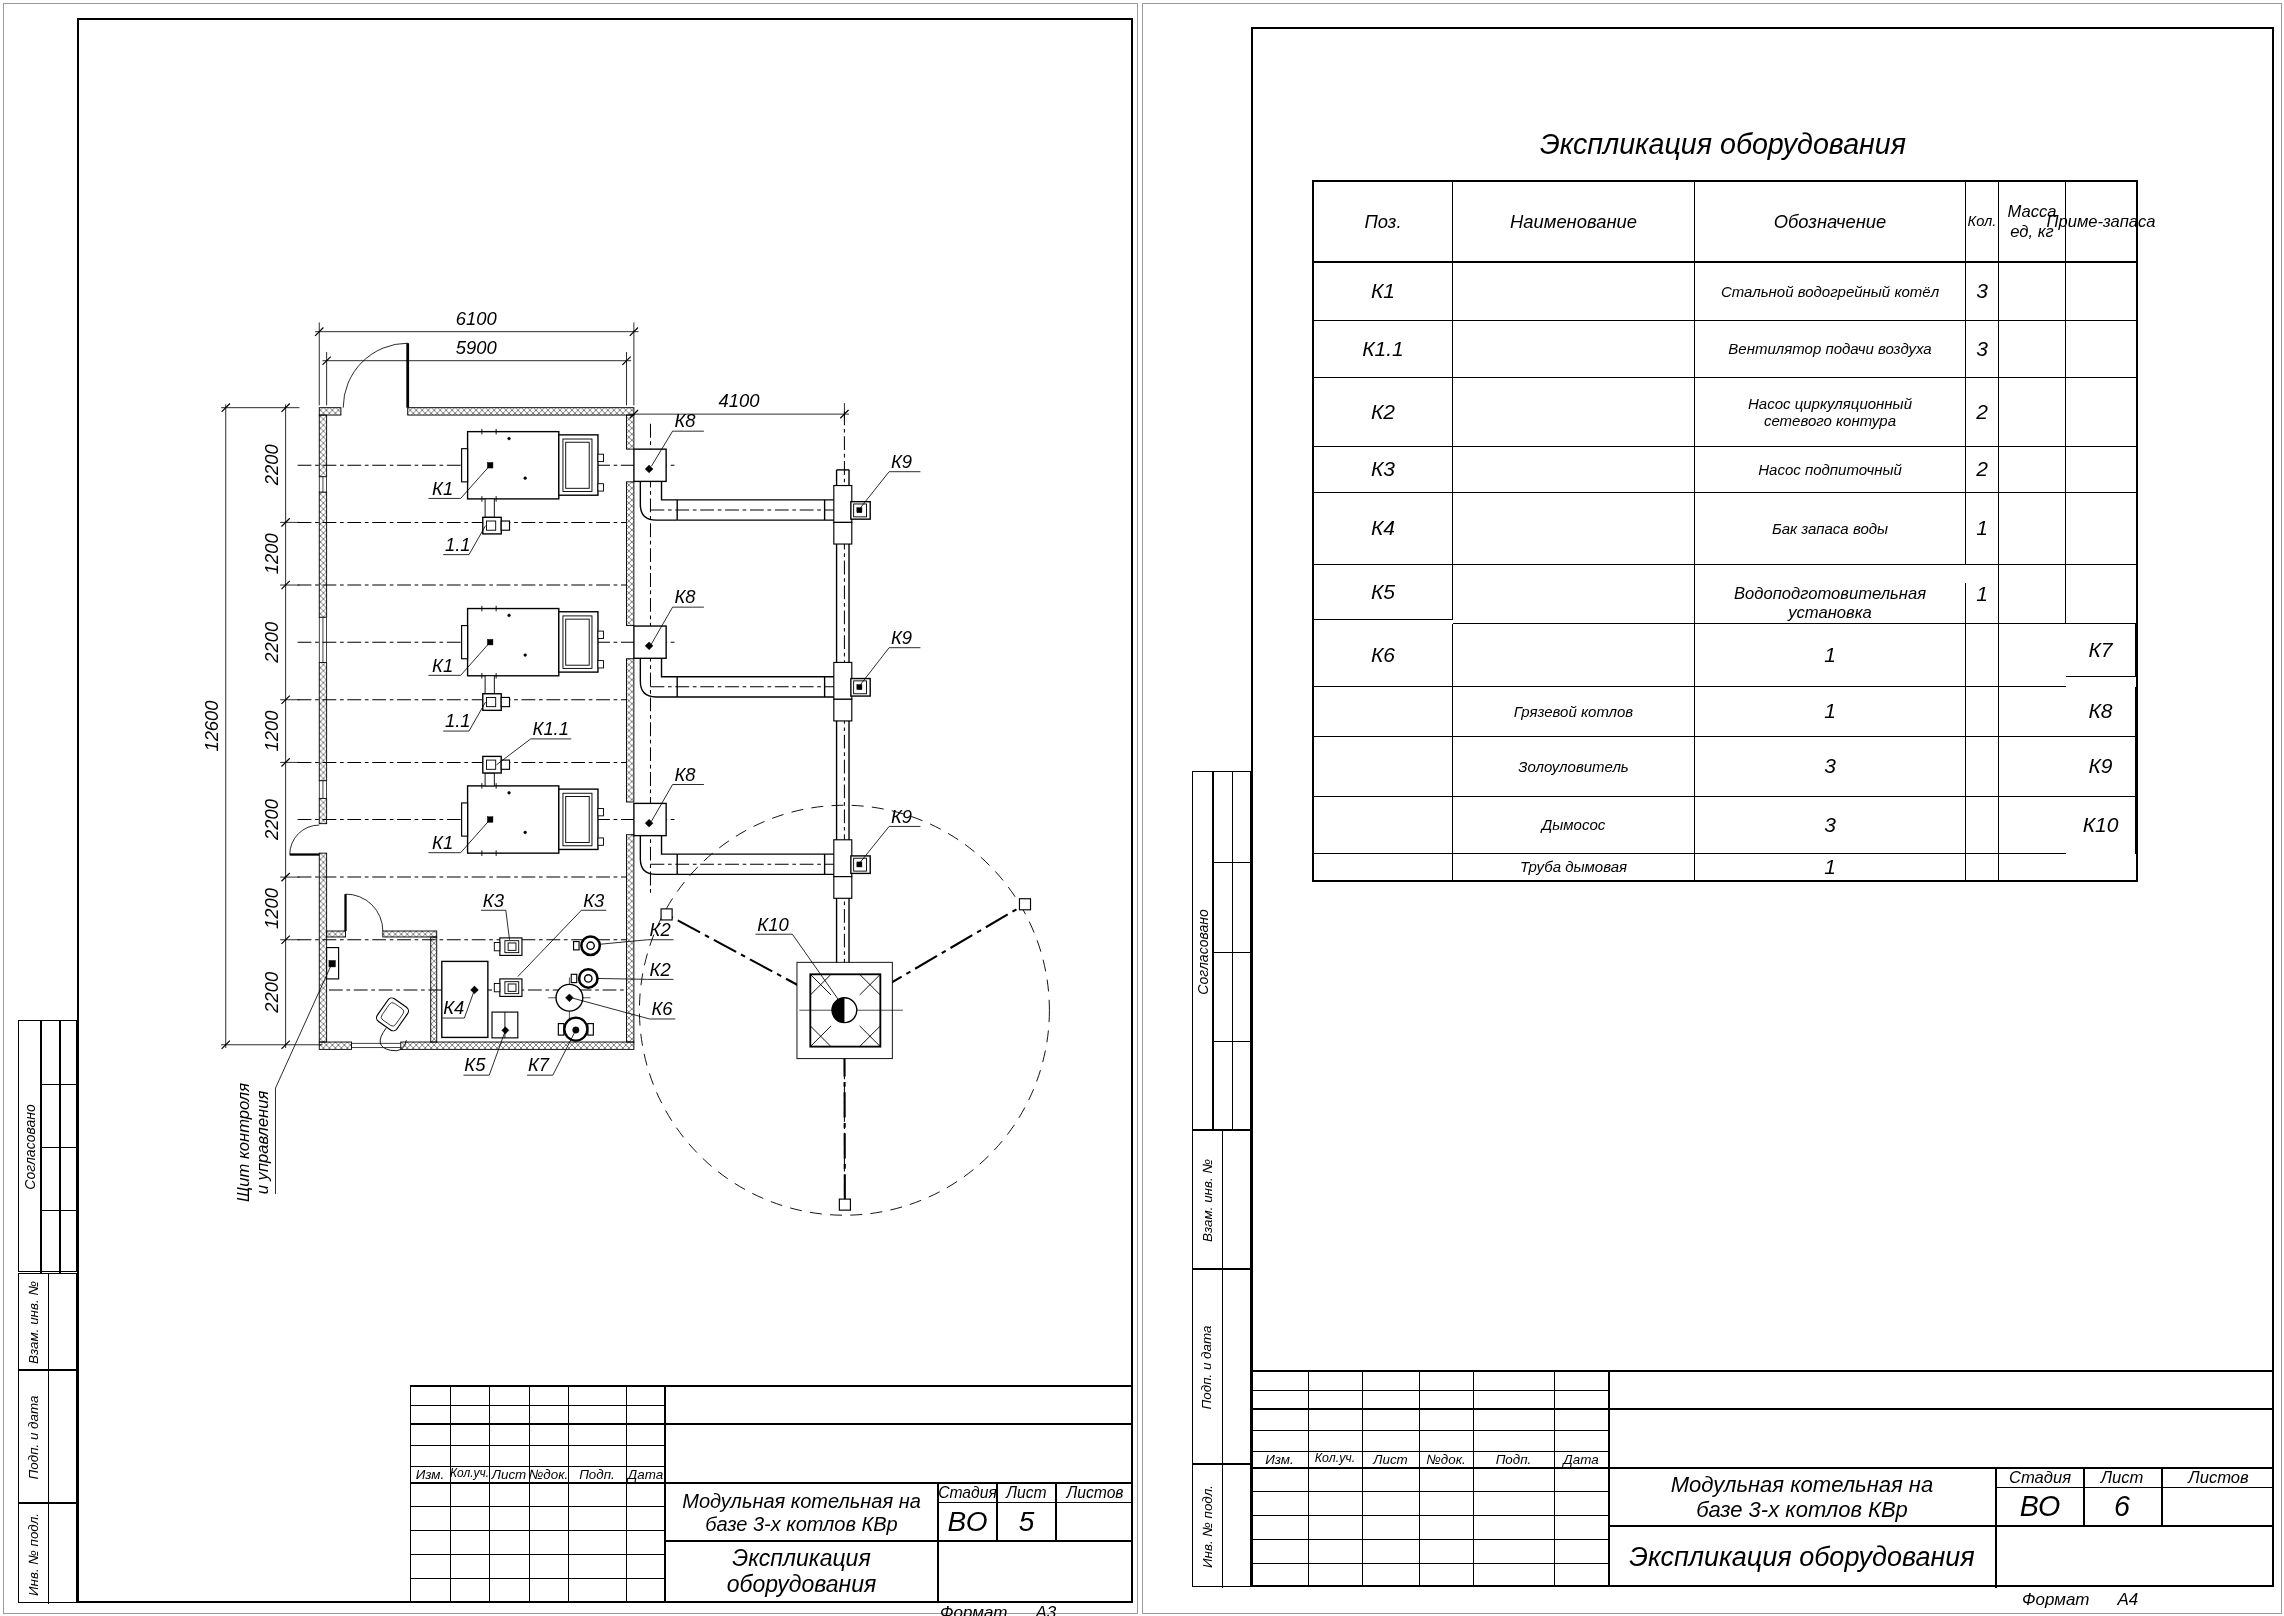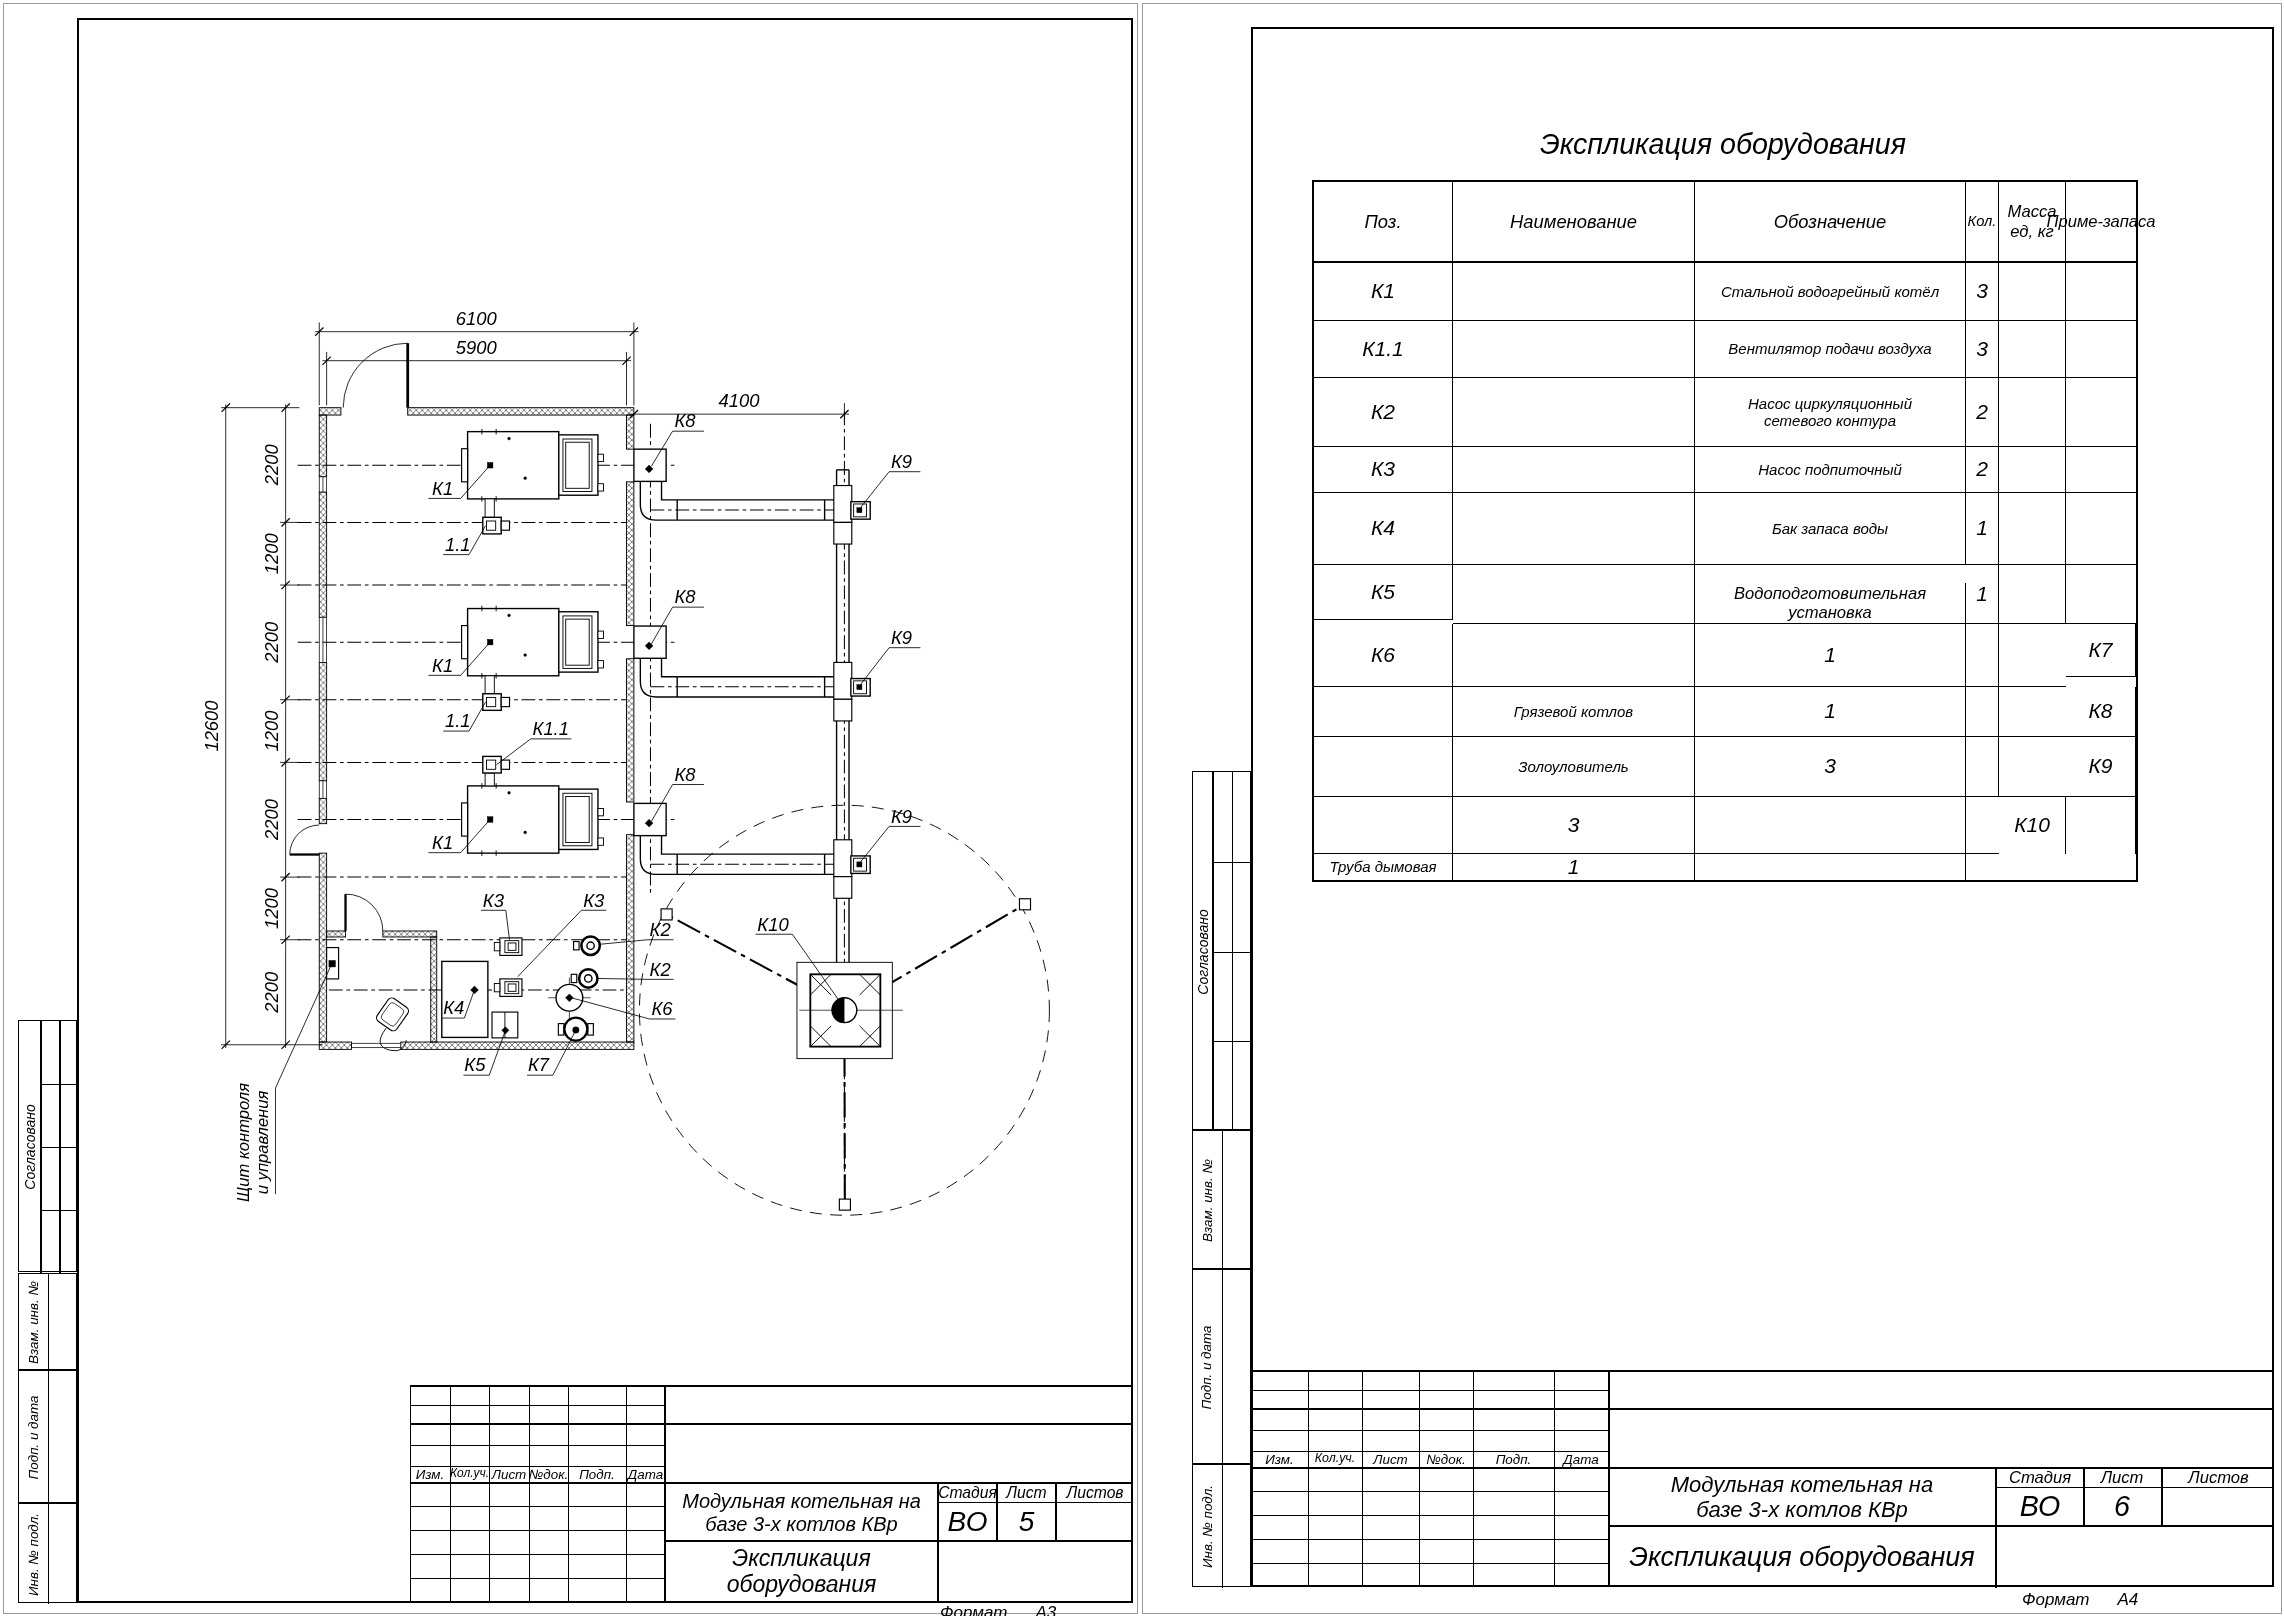--- a/index.html
+++ b/index.html
@@ -579,20 +579,21 @@
       <div class="c"></div>
       <div class="c last"></div>
     <div class="c pos" style="height:50px;">К8</div>
       <div class="c"></div>
       <div class="c nm">Золоуловитель</div>
       <div class="c qty">3</div>
       <div class="c"></div>
       <div class="c last"></div>
     <div class="c pos" style="height:60px;">К9</div>
       <div class="c"></div>
+      <div class="c nm">Дымосос</div>
       <div class="c qty">3</div>
       <div class="c"></div>
       <div class="c last"></div>
     <div class="c pos bot" style="height:57px;">К10</div>
       <div class="c bot"></div>
       <div class="c nm bot">Труба дымовая</div>
       <div class="c qty bot">1</div>
       <div class="c bot"></div>
       <div class="c last bot"></div>
   </div>

